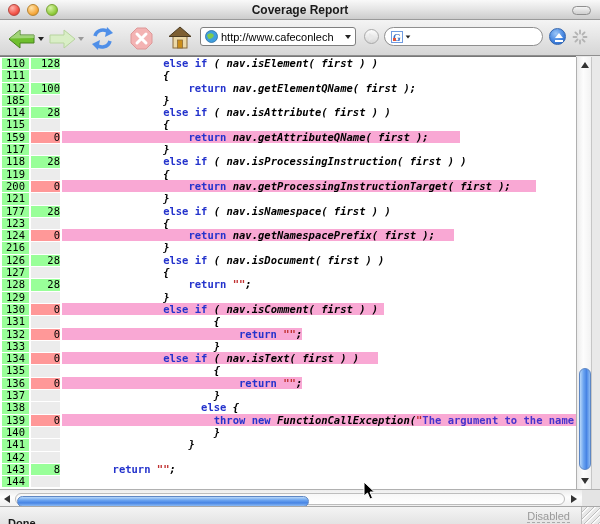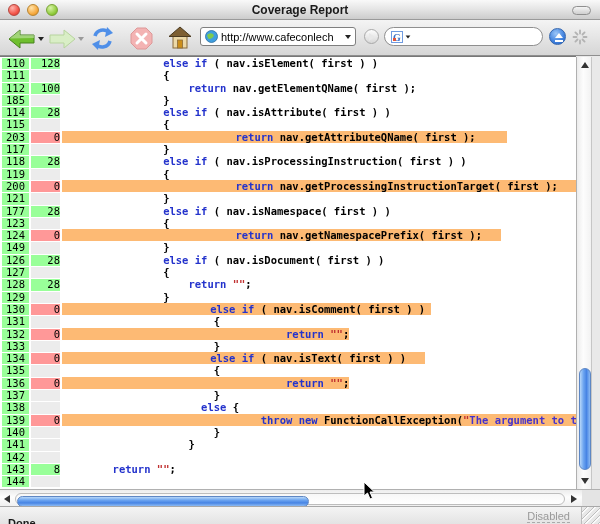--- a/index.html
+++ b/index.html
@@ -54,23 +54,23 @@
   table.cov { border-collapse:separate; border-spacing:2px 1px; table-layout:fixed; width:1400px;
     font-family:"DejaVu Sans Mono", monospace; font-size:10.5px; }
   table.cov td { height:11.3px; line-height:11.3px; padding:0; vertical-align:middle; }
   td.ln { width:27px; background:#99ff99; text-align:center; padding-right:4px; color:#000; }
   td.ct { width:29px; text-align:right; padding-right:5px; color:#000; }
   td.ct.g { background:#99ff99; }
   td.ct.m { background:#ff9898; }
   td.ct.e { background:#ececec; }
   td.code { white-space:pre; font-weight:bold; color:#000; }
   .hl { display:inline; }
-  .hl.miss { background:#fdba74;padding-left:47px; }
+  .hl.miss { background:#f9a8d4; }
   .k { color:#2433cc; }
-  .p { color:#000; }
+  .p { color:#000;font-style:italic; }
   .s { color:#c03030; }
   .b { color:#4633cc;text-align:center; }
 
   
   .vscroll { position:absolute; left:576px; top:57px; width:16px; height:432px;
     background:linear-gradient(to right,#ececec,#fdfdfd 45%,#f2f2f2); border-left:1px solid #b0b0b0; border-right:1px solid #c6c6c6; }
   .vscroll .arr-up, .vscroll .arr-dn { position:absolute; left:0; width:15px; height:13px; }
   .vscroll .arr-up { top:1px; } .vscroll .arr-dn { bottom:2px; }
   .tri-up { position:absolute; left:4px; top:4px; width:0; height:0; border-left:4px solid transparent; border-right:4px solid transparent; border-bottom:6px solid #333; }
   .tri-dn { position:absolute; left:4px; top:4px; width:0; height:0; border-left:4px solid transparent; border-right:4px solid transparent; border-top:6px solid #333; }
@@ -216,21 +216,21 @@
             <td class="ln">114</td>
             <td class="ct g">28</td>
             <td class="code"><span class="hl">                <span class="k">else if</span><span class="p"> ( nav.isAttribute( first ) )</span></span></td>
           </tr>
           <tr>
             <td class="ln">115</td>
             <td class="ct e"></td>
             <td class="code"><span class="hl">                <span class="p">{</span></span></td>
           </tr>
           <tr>
-            <td class="ln">203</td>
+            <td class="ln">159</td>
             <td class="ct m">0</td>
             <td class="code"><span class="hl miss">                    <span class="k">return</span><span class="p"> nav.getAttributeQName( first );     </span></span></td>
           </tr>
           <tr>
             <td class="ln">117</td>
             <td class="ct e"></td>
             <td class="code"><span class="hl">                <span class="p">}</span></span></td>
           </tr>
           <tr>
             <td class="ln">118</td>
@@ -261,21 +261,21 @@
             <td class="ln">123</td>
             <td class="ct e"></td>
             <td class="code"><span class="hl">                <span class="p">{</span></span></td>
           </tr>
           <tr>
             <td class="ln">124</td>
             <td class="ct m">0</td>
             <td class="code"><span class="hl miss">                    <span class="k">return</span><span class="p"> nav.getNamespacePrefix( first );   </span></span></td>
           </tr>
           <tr>
-            <td class="ln">149</td>
+            <td class="ln">216</td>
             <td class="ct e"></td>
             <td class="code"><span class="hl">                <span class="p">}</span></span></td>
           </tr>
           <tr>
             <td class="ln">126</td>
             <td class="ct g">28</td>
             <td class="code"><span class="hl">                <span class="k">else if</span><span class="p"> ( nav.isDocument( first ) )</span></span></td>
           </tr>
           <tr>
             <td class="ln">127</td>

